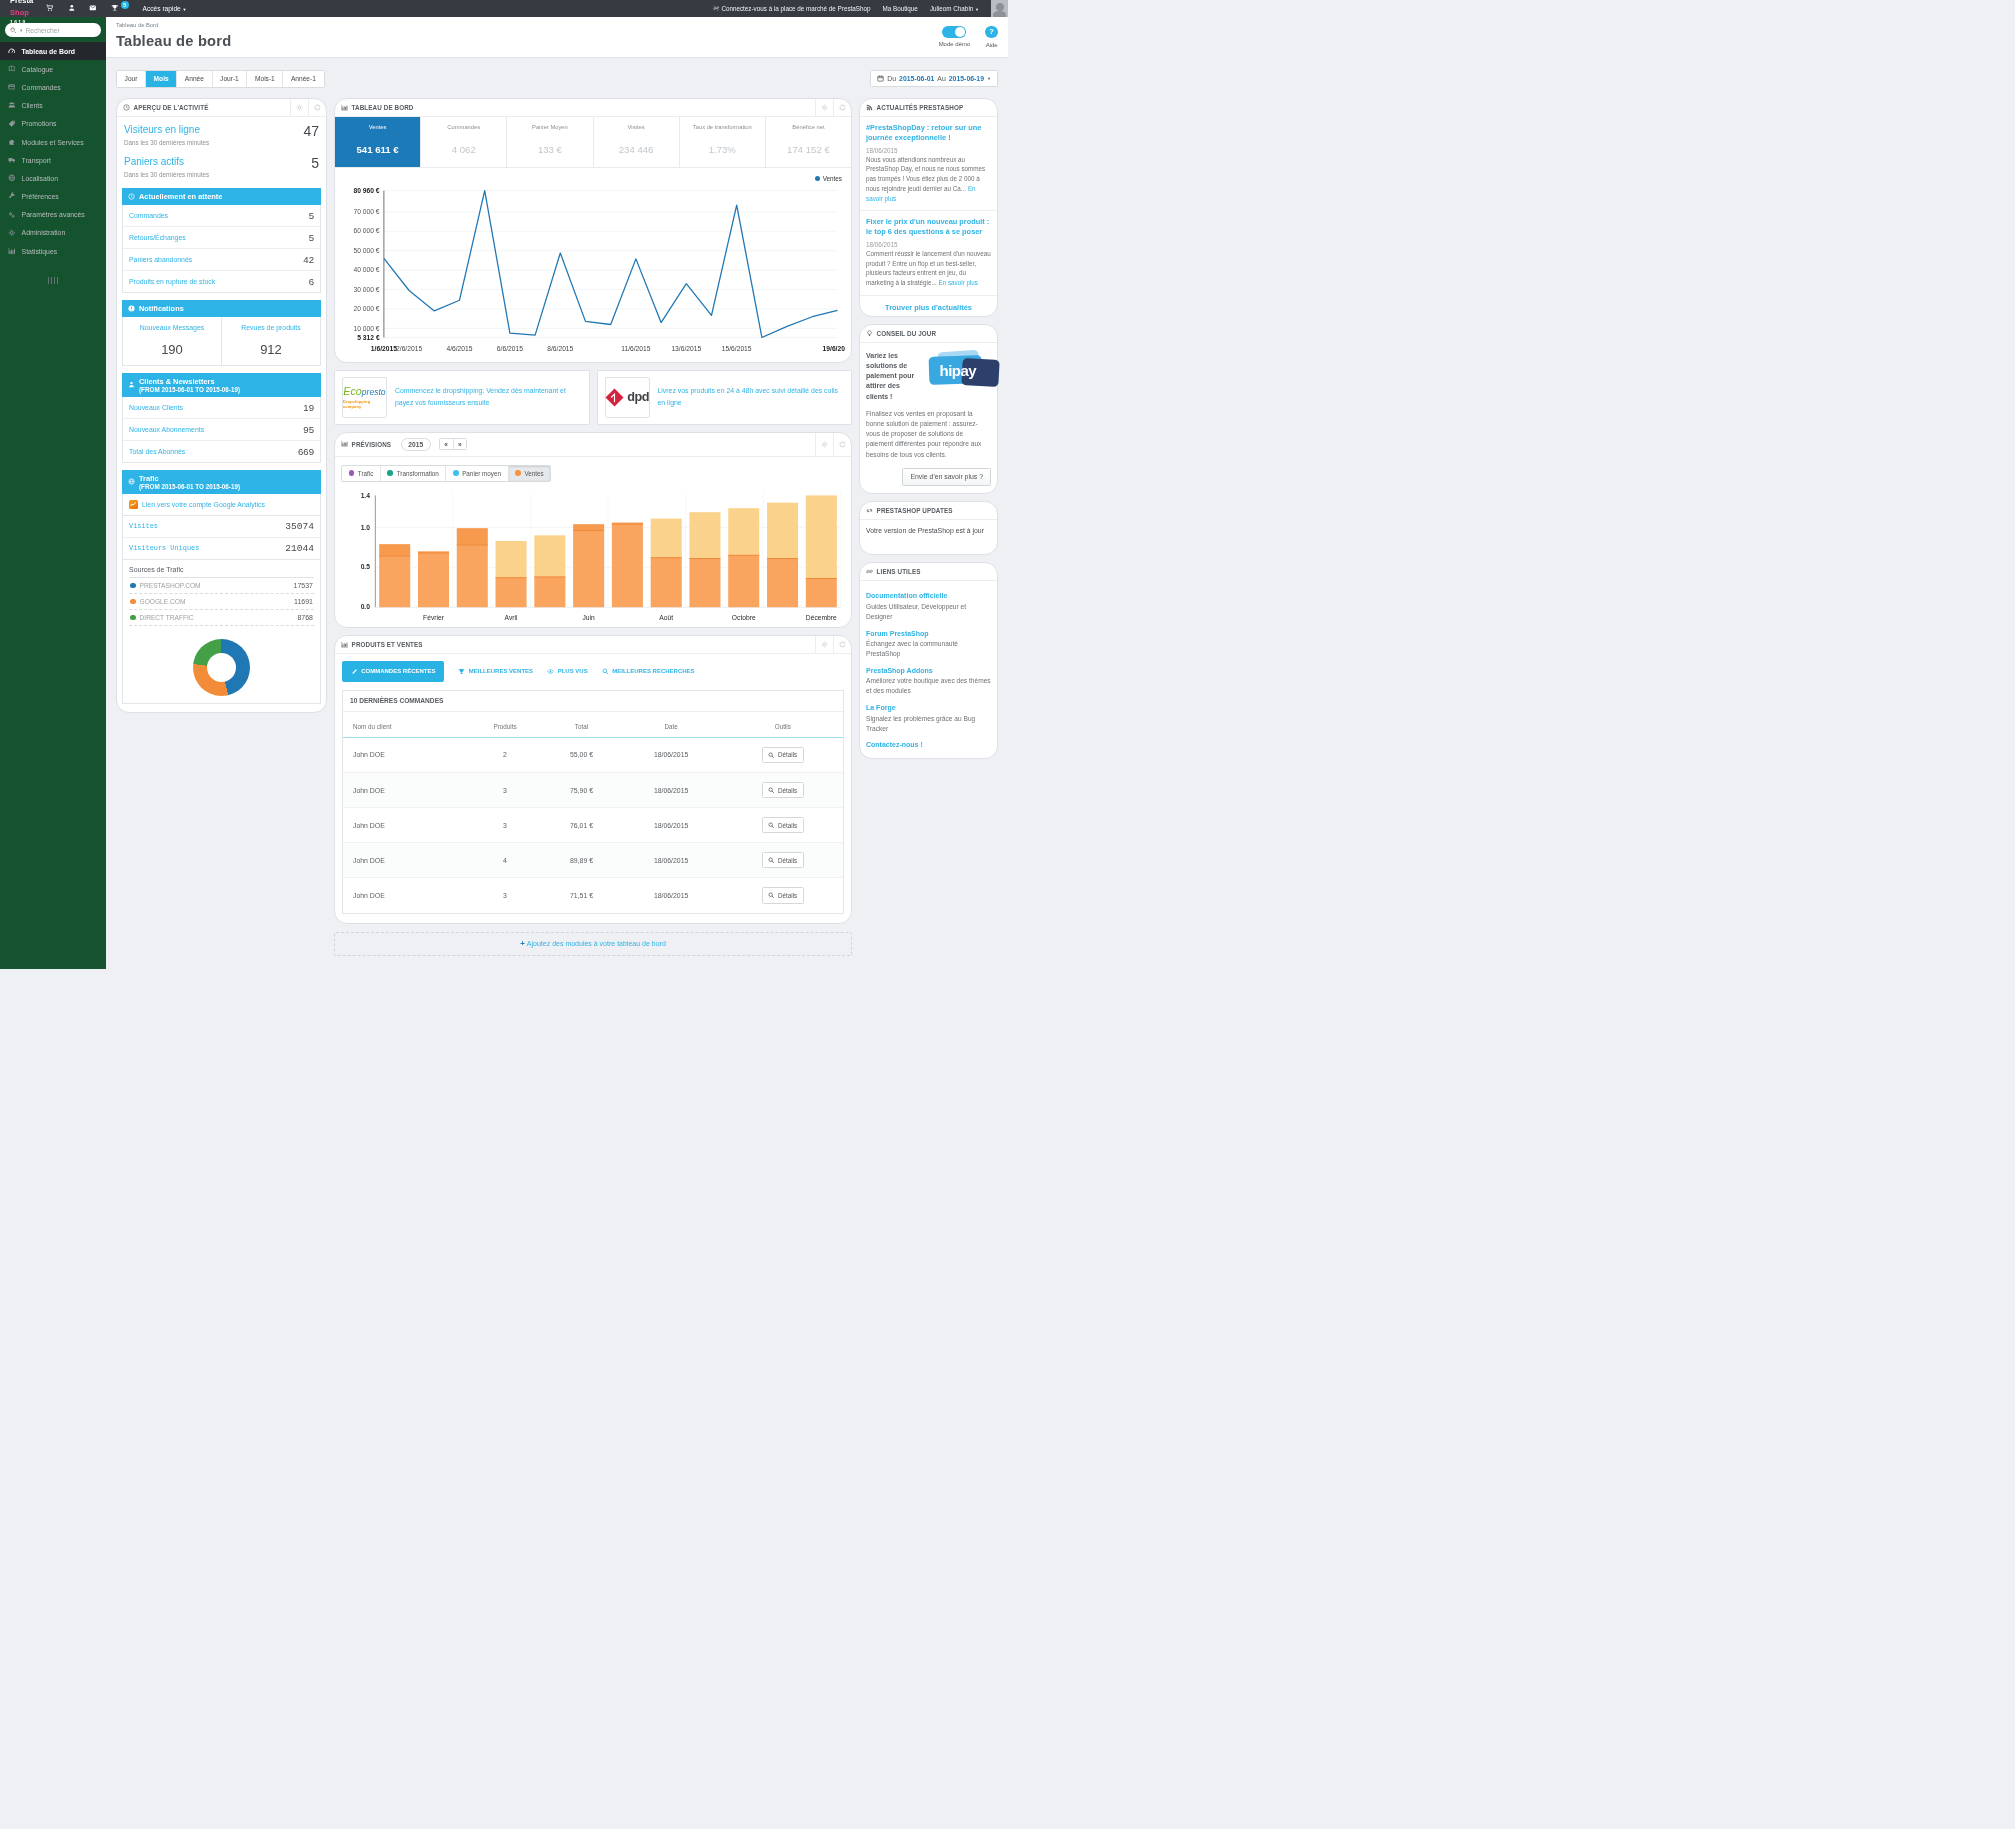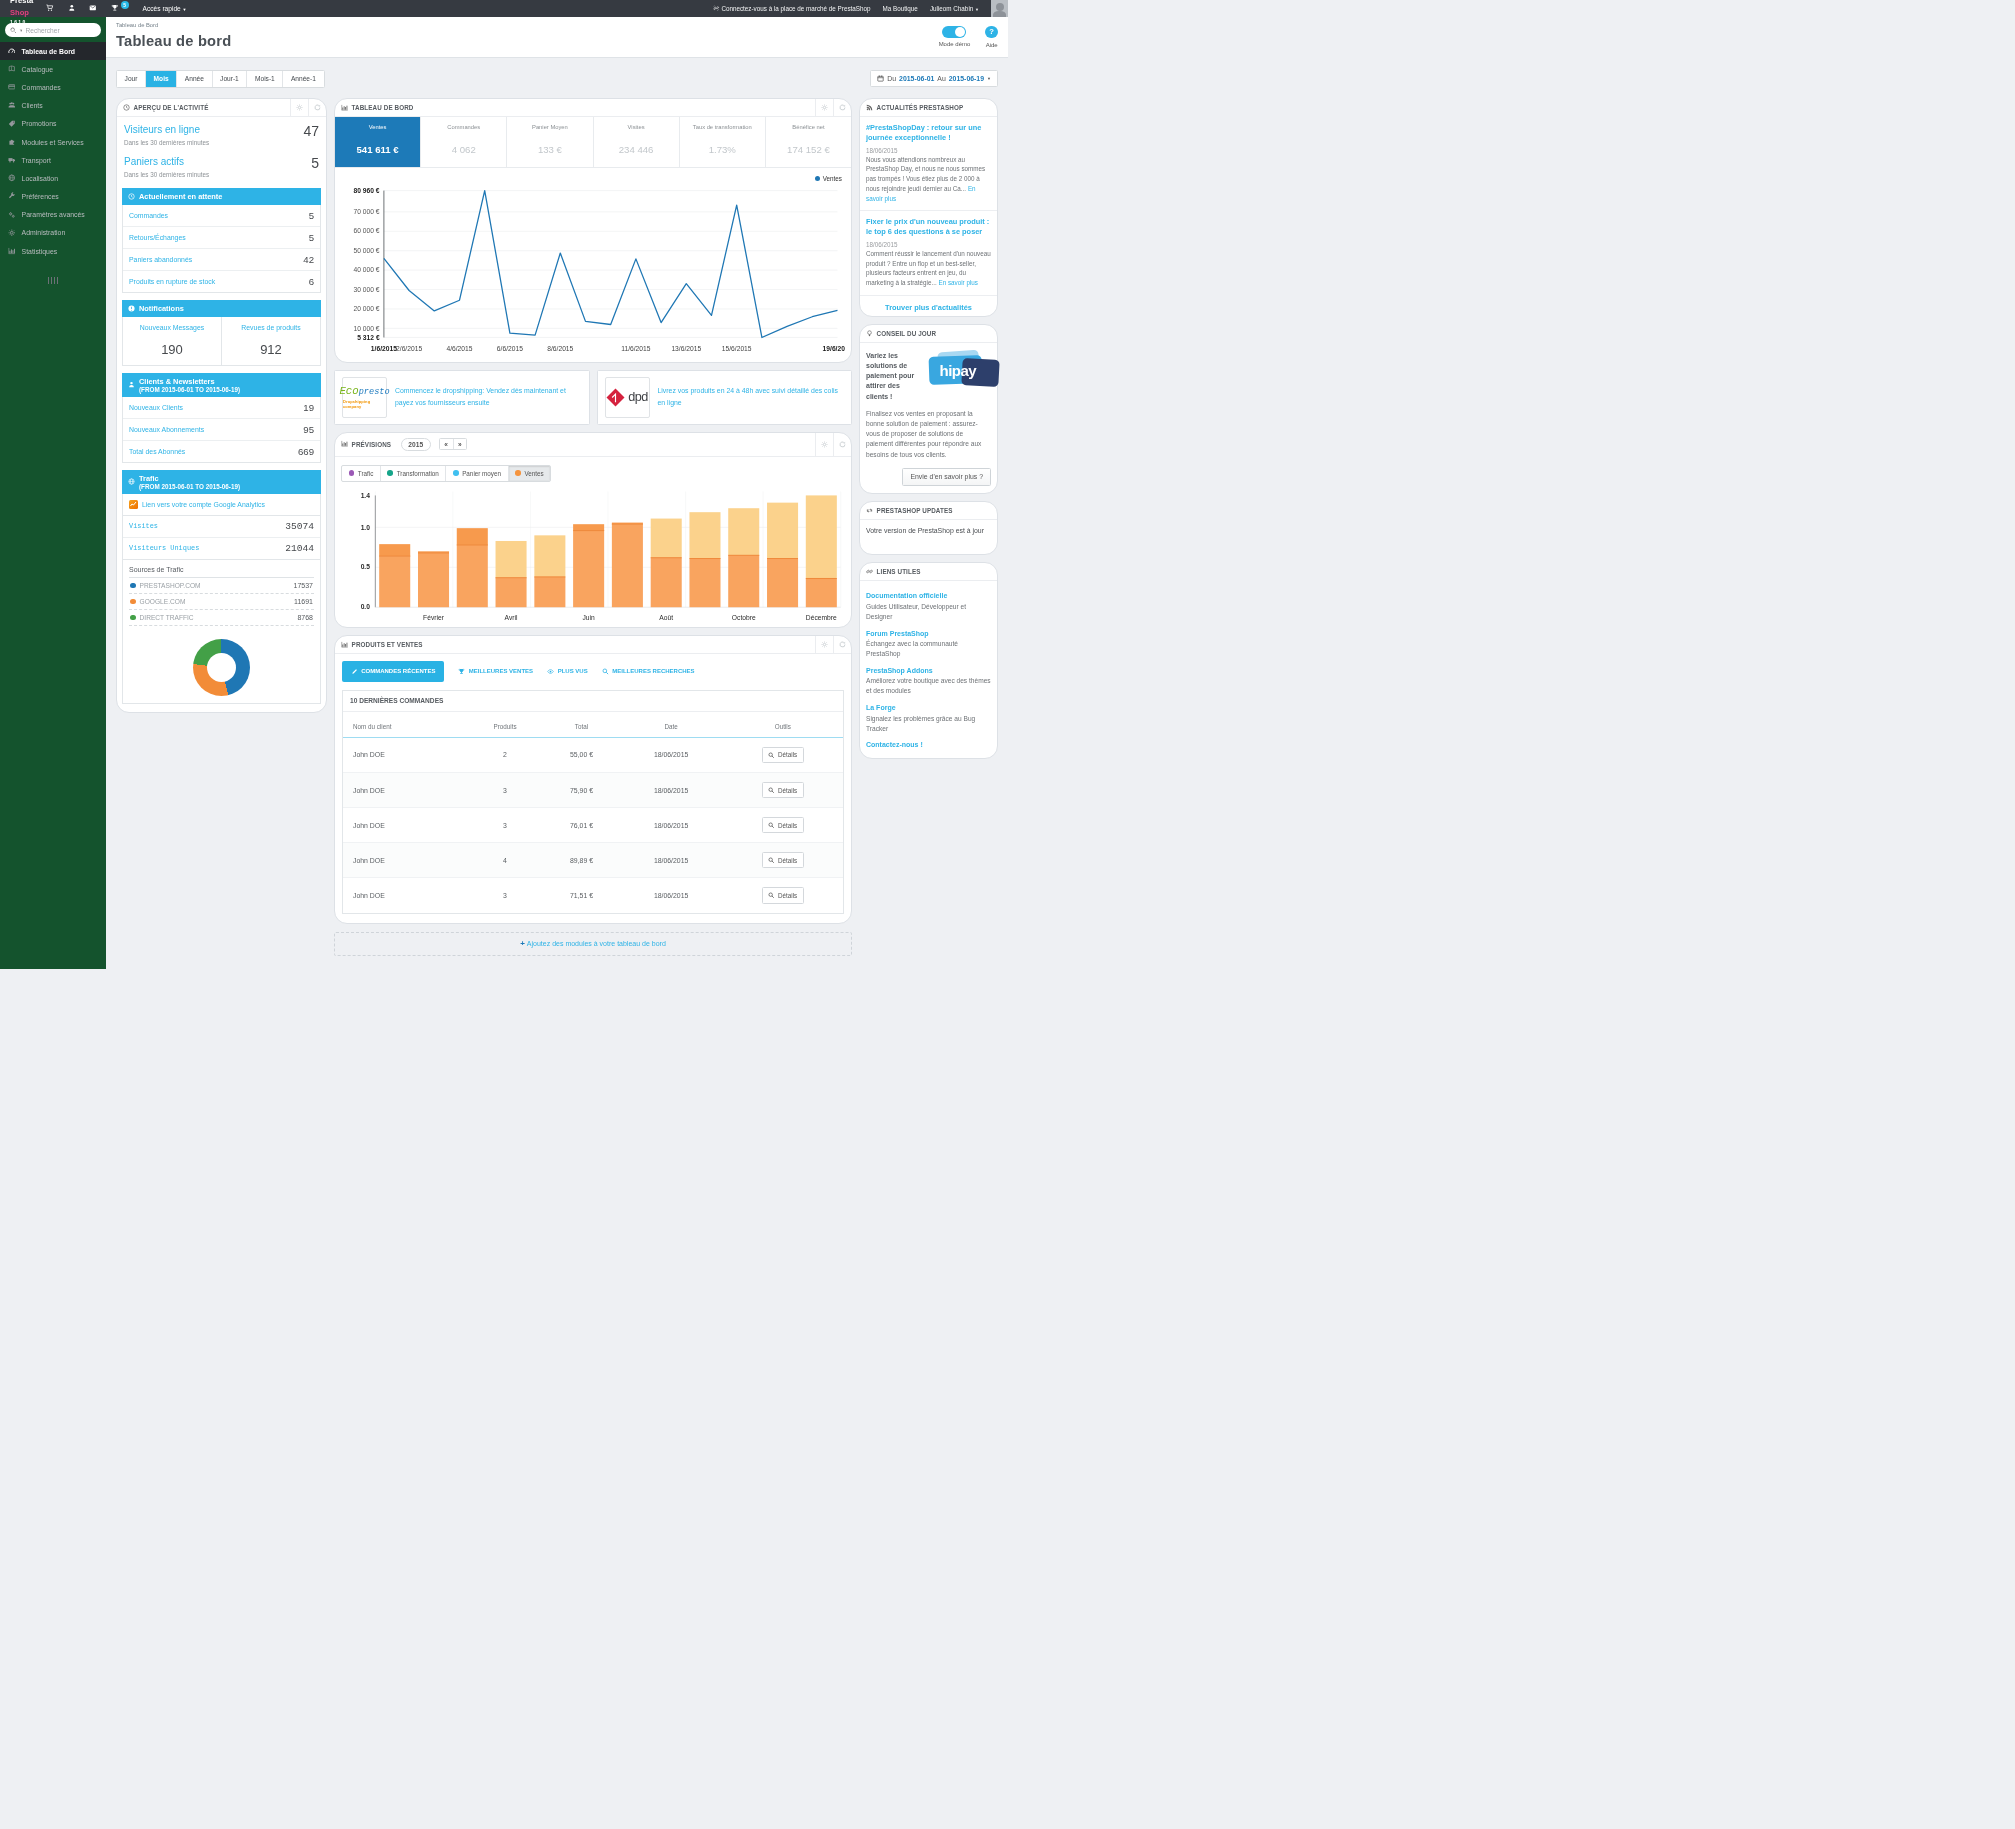--- a/index.html
+++ b/index.html
@@ -128,27 +128,27 @@
   .kpi.selected .val { color:#fff; font-weight:bold; }
   .chart-box { padding:6px 6px 2px; }
   .legend-r { text-align:right; font-size:6.3px; color:#333; padding:1px 3px 0; }
   .legend-r .dot { display:inline-block; width:5px; height:5px; border-radius:50%; background:#1f77b4; margin-right:2.5px; vertical-align:-0.5px; }
 
   
   .banners { display:flex; gap:7px; margin-bottom:7px; }
   .banner { flex:1; background:#fff; border:0.5px solid #dde1e6; border-radius:1.5px; display:flex; gap:8px; align-items:center; padding:6px 7px; min-height:49px; cursor:pointer; }
   .blogo { width:45px; height:41px; border:0.5px solid #e0e3e6; border-radius:2px; display:flex; flex-direction:column; align-items:center; justify-content:center; background:#fff; flex-shrink:0; }
   .banner .txt { color:#2eb3e6; font-size:6.9px; line-height:1.8; }
-  .eco-line1 { font-style:italic; font-family:Liberation Mono, monospace; }
+  .eco-line1 { font-style:italic; font-family:Liberation Sans, sans-serif; }
   .eco-line1 .g { color:#7ab51d; font-size:10.7px; }
   .eco-line1 .b { color:#1f7bbf; font-size:8.6px; }
   .eco-line2 { font-size:4px; font-weight:bold; color:#f29400; margin-top:2px; letter-spacing:0.1px; }
   .dpd-logo { display:flex; align-items:center; gap:3px; }
   .dpd-d { width:19px; height:19px; }
-  .dpd-t { font-size:12.7px; font-weight:normal; color:#404246; letter-spacing:-0.5px; }
+  .dpd-t { font-size:12.7px; font-weight:bold; color:#404246; letter-spacing:-0.5px; }
 
   
   .pill { border:0.5px solid #d8dcdf; border-radius:7px; padding:2px 6.6px; font-size:6.6px; color:#555; font-weight:bold; margin-left:6px; background:#fff; }
   .navbtns { display:flex; margin-left:4px; border-radius:1.5px; overflow:hidden; border:0.5px solid #d8dcdf; }
   .nbtn { background:#fff; padding:1.5px 4.6px; font-size:6.6px; color:#555; cursor:pointer; }
   .nbtn:first-child { border-right:0.5px solid #e2e5e8; }
   .lgroup { display:inline-flex; border:0.5px solid #d8dcdf; border-radius:2px; overflow:hidden; margin:8px 0 2px 6px; background:#fff; }
   .lseg { display:flex; align-items:center; gap:3.6px; padding:4px 6.6px; font-size:6.3px; color:#555; border-right:0.5px solid #e2e5e8; cursor:pointer; }
   .lseg:last-child { border-right:none; }
   .lseg .dot { width:5.6px; height:5.6px; border-radius:50%; }

